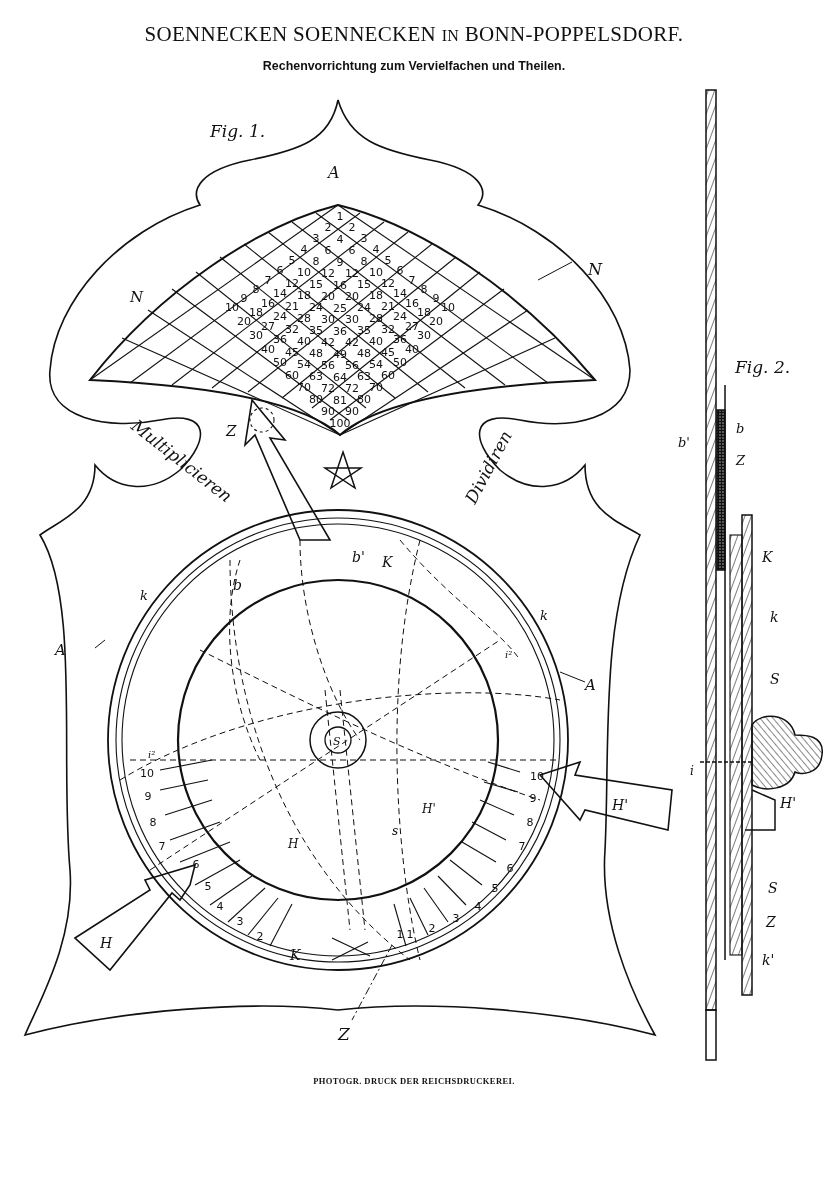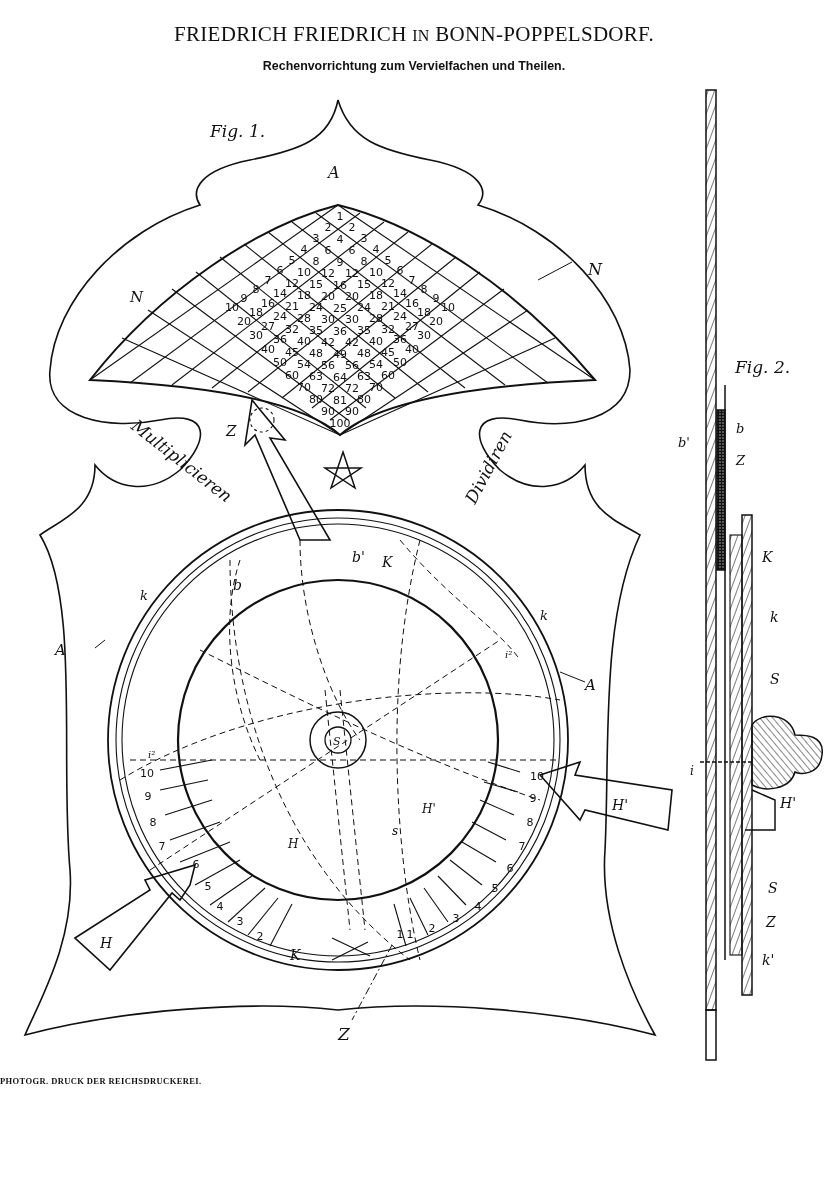--- a/index.html
+++ b/index.html
@@ -1,31 +1,31 @@
 <!DOCTYPE html>
 <html><head>
 <meta charset="utf-8">
 <style>
   html,body{margin:0;padding:0;background:#ffffff;}
   body{width:828px;height:1200px;position:relative;overflow:hidden;font-family:"DejaVu Serif",serif;color:#111;}
   .hdr{position:absolute;left:0;width:828px;text-align:center;}
   .title{top:22px;font-family:"Liberation Serif",serif;font-size:21px;letter-spacing:0.3px;}
   .title .small{font-size:16px;}
   .subtitle{top:58px;font-family:"Liberation Sans",sans-serif;font-weight:bold;font-size:13.5px;transform:scaleX(0.92);}
-  .footer{position:absolute;top:1076px;left:0;width:828px;font-family:"Liberation Serif",serif;font-weight:bold;font-size:8.5px;letter-spacing:0.4px;}
+  .footer{position:absolute;top:1076px;left:0;width:828px;text-align:center;font-family:"Liberation Serif",serif;font-weight:bold;font-size:8.5px;letter-spacing:0.4px;}
   svg{position:absolute;left:0;top:0;}
   .lbl{font-family:"DejaVu Serif",serif;font-style:italic;fill:#111;}
   .num{font-family:"DejaVu Sans",sans-serif;fill:#111;font-size:11px;text-anchor:middle;}
   .script{font-family:"DejaVu Serif",serif;font-style:italic;font-size:17px;fill:#111;}
 </style>
 </head>
 <body>
 
 <div class="hdr title">
-  <span>FRIEDRICH FRIEDRICH</span>
+  <span>SOENNECKEN SOENNECKEN</span>
   <span class="small">IN</span>
   <span>BONN-POPPELSDORF.</span>
 </div>
 <div class="hdr subtitle">Rechenvorrichtung zum Vervielfachen und Theilen.</div>
 
 <svg width="828" height="1200" viewBox="0 0 828 1200">
 
   <g fill="none" stroke="#111" stroke-width="1.6">
 
     <path d="M 338 100 C 330 140, 300 150, 250 160 C 200 170, 190 190, 200 205

